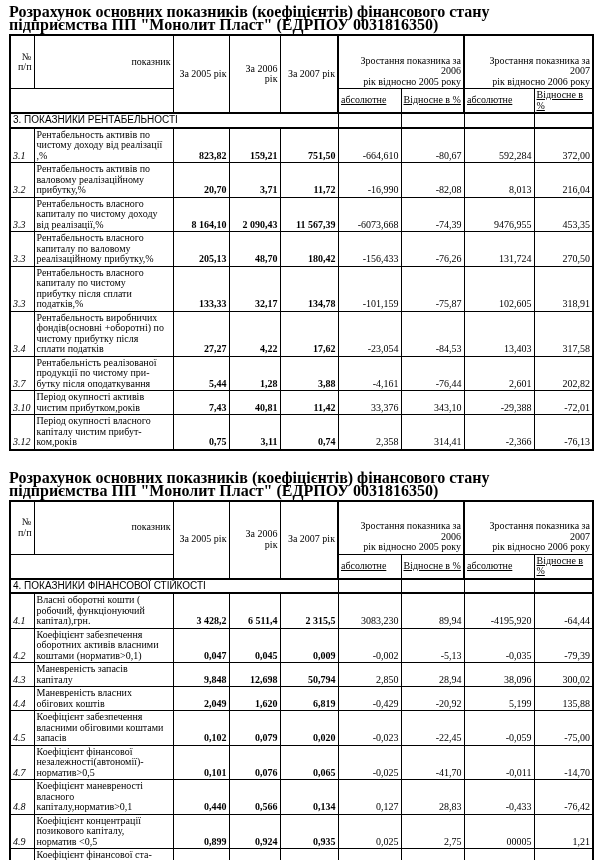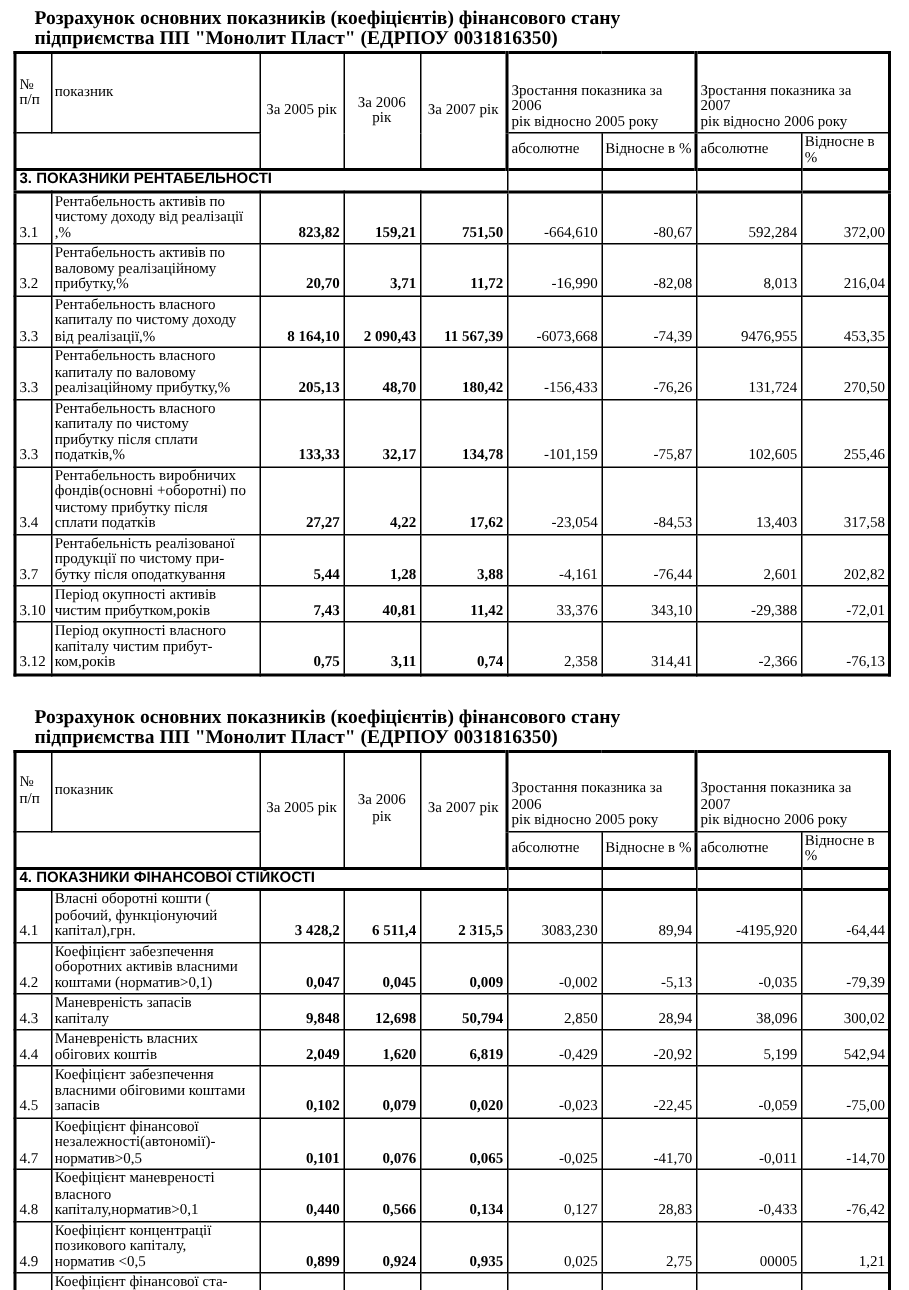--- a/index.html
+++ b/index.html
@@ -6,24 +6,24 @@
     margin:0; padding:0;
     width:606px; height:860px;
     background:#ffffff;
     font-family:"Liberation Serif", serif;
     color:#000;
     overflow:hidden;
   }
   .doc{ padding-top:3px; }
   .doc-title{
     font-weight:bold;
-    font-size:13px;
+    font-size:16px;
     line-height:13px;
     white-space:pre-line;
-    margin:2px 0 3px 23px;
+    margin:2px 0 3px 9px;
   }
   .block2{ margin-top:20px; }
   table{
     border-collapse:collapse;
     table-layout:fixed;
     width:583px;
     margin-left:9px;
     border:2px solid #000;
   }
   td{
@@ -37,31 +37,31 @@
   }
   td.hc{ vertical-align:middle; }
   td.hc-years{ vertical-align:middle; text-align:center;margin-top:10px; }
   td.hc-growth{ vertical-align:bottom; white-space:pre-line; border-left-width:2px; }
   td.hc-sub{ vertical-align:middle; }
   td.thickleft{ border-left-width:2px; }
   tr.section-row td{
     border-top:2px solid #000;
     border-bottom:2px solid #000;
     font-family:"Liberation Sans", sans-serif;
-    font-weight:bold;
+    font-weight:normal;
     font-size:10px;
     vertical-align:middle;
     padding:1px 2px;
   }
-  td.cell-num{ vertical-align:bottom; text-align:left; }
+  td.cell-num{ vertical-align:bottom; text-align:left;font-style:italic; }
   td.cell-label{ vertical-align:top; white-space:pre-line;margin-top:32px; }
   td.cell-val{ text-align:right; vertical-align:bottom; }
   td.bold{ font-weight:bold; }
-  tr.subhead td{ height:12px; }
-  tr.mainhead td{ height:50px; }
+  tr.subhead td{ height:12px;text-decoration:underline; }
+  tr.mainhead td{ height:50px;text-align:right; }
 </style>
 </head>
 <body>
 
 <div class="doc">
 
   <div class="block">
     <div class="doc-title">Розрахунок основних показників (коефіцієнтів) фінансового стану
 підприємства ПП "Монолит Пласт" (ЕДРПОУ 0031816350)</div>
     <table>
@@ -161,21 +161,21 @@
             <td class="cell-label">Рентабельность власного
 капиталу  по чистому
 прибутку після сплати
 податків,%</td>
             <td class="cell-val bold">133,33</td>
             <td class="cell-val bold">32,17</td>
             <td class="cell-val bold">134,78</td>
             <td class="cell-val">-101,159</td>
             <td class="cell-val">-75,87</td>
             <td class="cell-val">102,605</td>
-            <td class="cell-val">255,46</td>
+            <td class="cell-val">318,91</td>
           </tr>
           <tr>
             <td class="cell-num">3.4</td>
             <td class="cell-label">Рентабельность виробничих
 фондів(основні +оборотні) по
 чистому прибутку після
 сплати податків</td>
             <td class="cell-val bold">27,27</td>
             <td class="cell-val bold">4,22</td>
             <td class="cell-val bold">17,62</td>
@@ -310,21 +310,21 @@
           <tr>
             <td class="cell-num">4.4</td>
             <td class="cell-label">Маневреність власних
 обігових коштів</td>
             <td class="cell-val bold">2,049</td>
             <td class="cell-val bold">1,620</td>
             <td class="cell-val bold">6,819</td>
             <td class="cell-val">-0,429</td>
             <td class="cell-val">-20,92</td>
             <td class="cell-val">5,199</td>
-            <td class="cell-val">542,94</td>
+            <td class="cell-val">135,88</td>
           </tr>
           <tr>
             <td class="cell-num">4.5</td>
             <td class="cell-label">Коефіцієнт забезпечення
 власними обіговими коштами
 запасів</td>
             <td class="cell-val bold">0,102</td>
             <td class="cell-val bold">0,079</td>
             <td class="cell-val bold">0,020</td>
             <td class="cell-val">-0,023</td>

